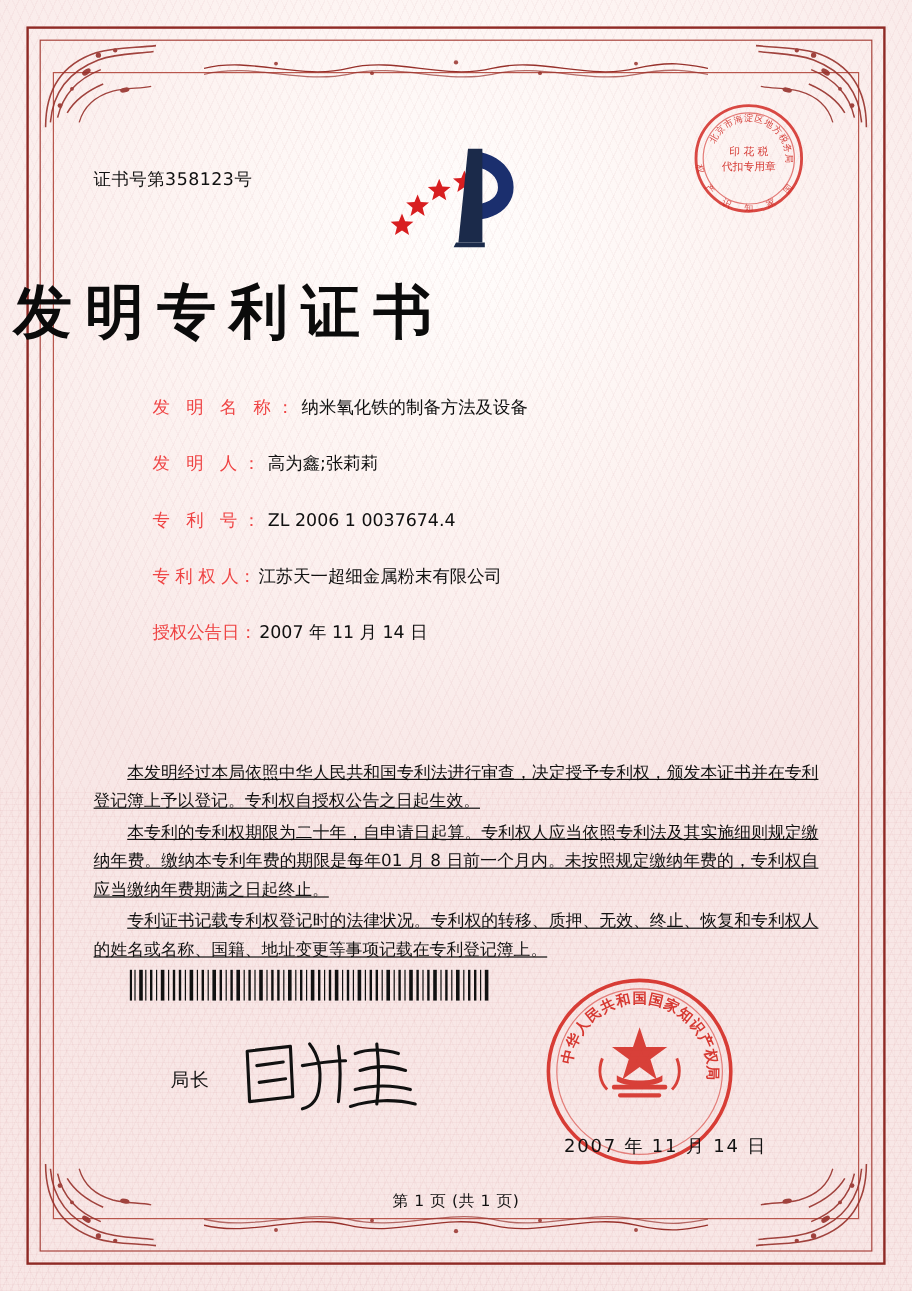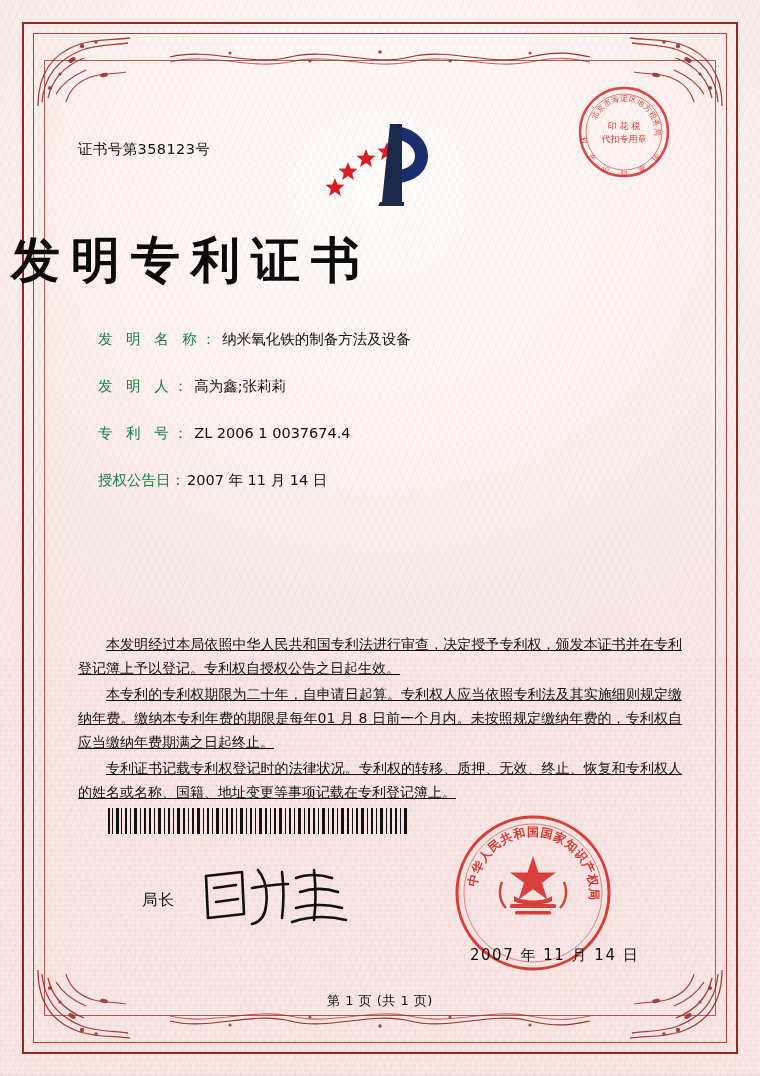--- a/index.html
+++ b/index.html
@@ -147,21 +147,22 @@
     font-family: "DejaVu Sans", "Liberation Sans", sans-serif;
   }
   .field-row {
     display: flex;
     align-items: baseline;
     margin-bottom: 28px;
     white-space: nowrap;
   }
   .field-label {
     display: inline-block;
-    color: #15803d;
+    color: #ef4444;
+    margin-left: 29px;
   }
   .field-label.spread4 { letter-spacing: 4.5px; }
   .field-value {
     margin-left: 2px;
     color: #101010;
   }
 
   
   .body-text {
     position: absolute;
@@ -412,20 +413,24 @@
       <span class="field-label spread4">发 明 名 称：</span>
       <span class="field-value">纳米氧化铁的制备方法及设备</span>
     </div>
     <div class="field-row">
       <span class="field-label spread4">发 明 人：</span>
       <span class="field-value">高为鑫;张莉莉</span>
     </div>
     <div class="field-row">
       <span class="field-label spread4">专 利 号：</span>
       <span class="field-value">ZL 2006 1 0037674.4</span>
+    </div>
+    <div class="field-row">
+      <span class="field-label">专 利 权 人：</span>
+      <span class="field-value">江苏天一超细金属粉末有限公司</span>
     </div>
     <div class="field-row">
       <span class="field-label">授权公告日：</span>
       <span class="field-value">2007 年 11 月 14 日</span>
     </div>
   </div>
 
   <div class="body-text">
     <p>本发明经过本局依照中华人民共和国专利法进行审查，决定授予专利权，颁发本证书并在专利登记簿上予以登记。专利权自授权公告之日起生效。</p>
     <p>本专利的专利权期限为二十年，自申请日起算。专利权人应当依照专利法及其实施细则规定缴纳年费。缴纳本专利年费的期限是每年01 月 8 日前一个月内。未按照规定缴纳年费的，专利权自应当缴纳年费期满之日起终止。</p>

